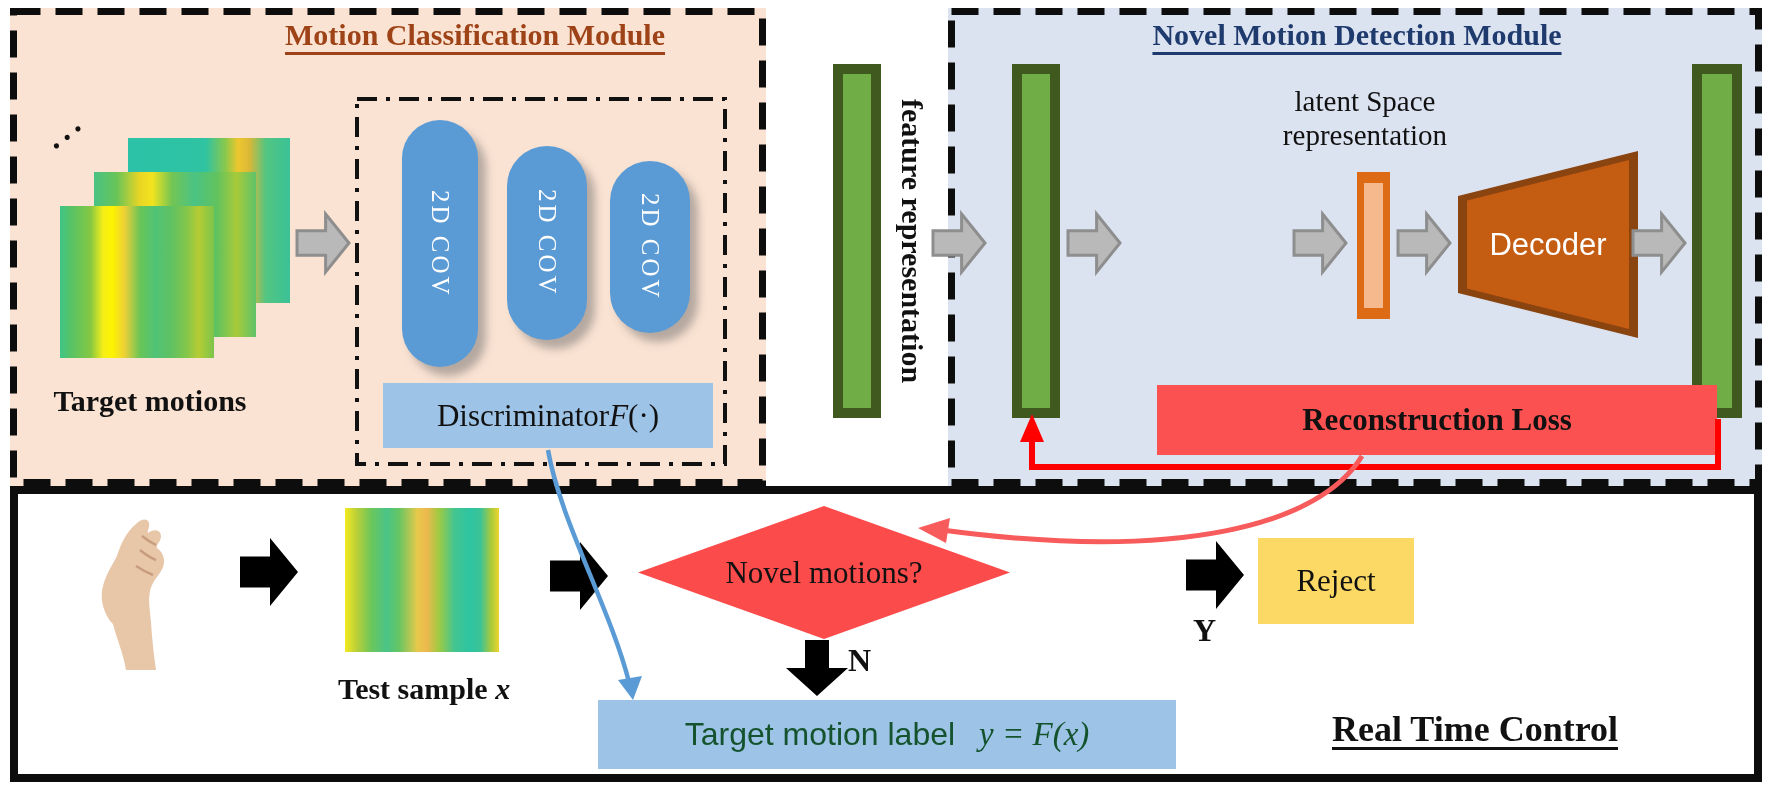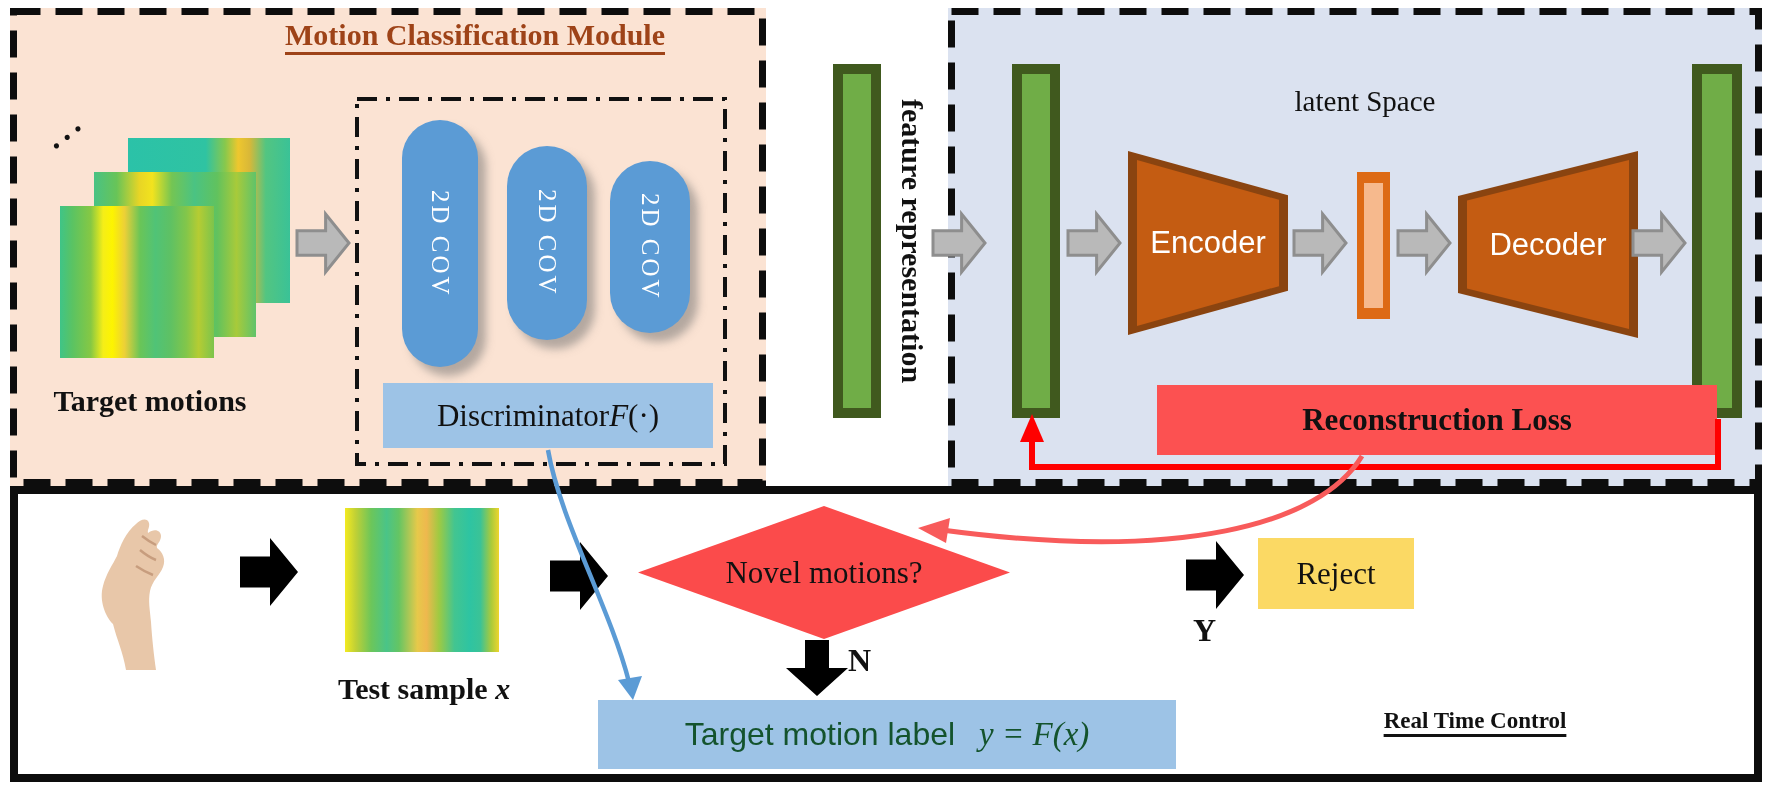--- a/index.html
+++ b/index.html
@@ -75,31 +75,31 @@
         line-height:1.18;color:#111;}
   .latent-bar{left:1357px;top:172px;width:33px;height:147px;background:#dd6a15;}
   .latent-bar .inner{position:absolute;left:7px;top:11px;right:7px;bottom:11px;background:#f6b98d;}
 
   .recon{left:1157px;top:385px;width:560px;height:70px;background:#fc5151;
         font-size:31px;font-weight:600;color:#111;}
 
   
   .diamond{left:638px;top:506px;width:372px;height:133px;background:#fb4b4b;
         clip-path:polygon(50% 0,100% 50%,50% 100%,0 50%);font-size:31px;color:#111;}
-  .reject{left:1258px;top:538px;width:156px;height:71px;background:#fbd964;
+  .reject{left:1258px;top:538px;width:156px;height:86px;background:#fbd964;
         font-size:31px;color:#111;}
   .target-box{left:598px;top:700px;width:578px;height:69px;background:#9dc3e6;
         font-family:"Liberation Sans","DejaVu Sans",sans-serif;font-size:32px;color:#14532d;}
   .target-box .math{font-family:"Liberation Serif","DejaVu Serif",serif;font-style:italic;
         margin-left:24px;font-size:33px;}
   .lab-test{left:308px;top:672px;width:232px;text-align:center;font-size:30px;
         font-weight:700;color:#111;}
   .lab-n{left:848px;top:642px;font-size:32px;font-weight:700;color:#111;}
   .lab-y{left:1193px;top:612px;font-size:32px;font-weight:700;color:#111;}
-  .t-rtc{left:1330px;top:708px;width:290px;text-align:center;font-size:23px;font-weight:700;color:#111;}
+  .t-rtc{left:1330px;top:708px;width:290px;text-align:center;font-size:36px;font-weight:700;color:#111;}
   .t-rtc span{text-decoration:underline;text-decoration-thickness:3px;text-underline-offset:6px;}
 
   svg.overlay{position:absolute;left:0;top:0;pointer-events:none;}
 </style>
 </head>
 <body>
 
 <div class="canvas">
 
   <div class="abs m-class"></div>
@@ -129,28 +129,28 @@
     <span>Discriminator </span>
     <span class="math-i">F</span>
     <span>(·)</span>
   </div>
 
   <div class="gbar gb1"></div>
   <div class="abs flexc feat-label">feature representation</div>
   <div class="gbar gb2"></div>
   <div class="gbar gb3"></div>
 
+  <div class="abs title t-detect">
+    <span>Novel Motion Detection Module</span>
+  </div>
   <div class="abs latent-text">
     <div>latent Space</div>
-  </div>
-
-  <div class="trap-outer enc-outer">
-    <div class="trap-inner enc-inner"></div>
-    <div class="trap-label flexc">Encoder</div>
-  </div>
+    <div>representation</div>
+  </div>
+
   <div class="abs latent-bar">
     <div class="inner"></div>
   </div>
   <div class="trap-outer dec-outer">
     <div class="trap-inner dec-inner"></div>
     <div class="trap-label flexc">Decoder</div>
   </div>
   <div class="abs flexc recon">Reconstruction Loss</div>
 
   <div class="abs flexc diamond">Novel motions?</div>

